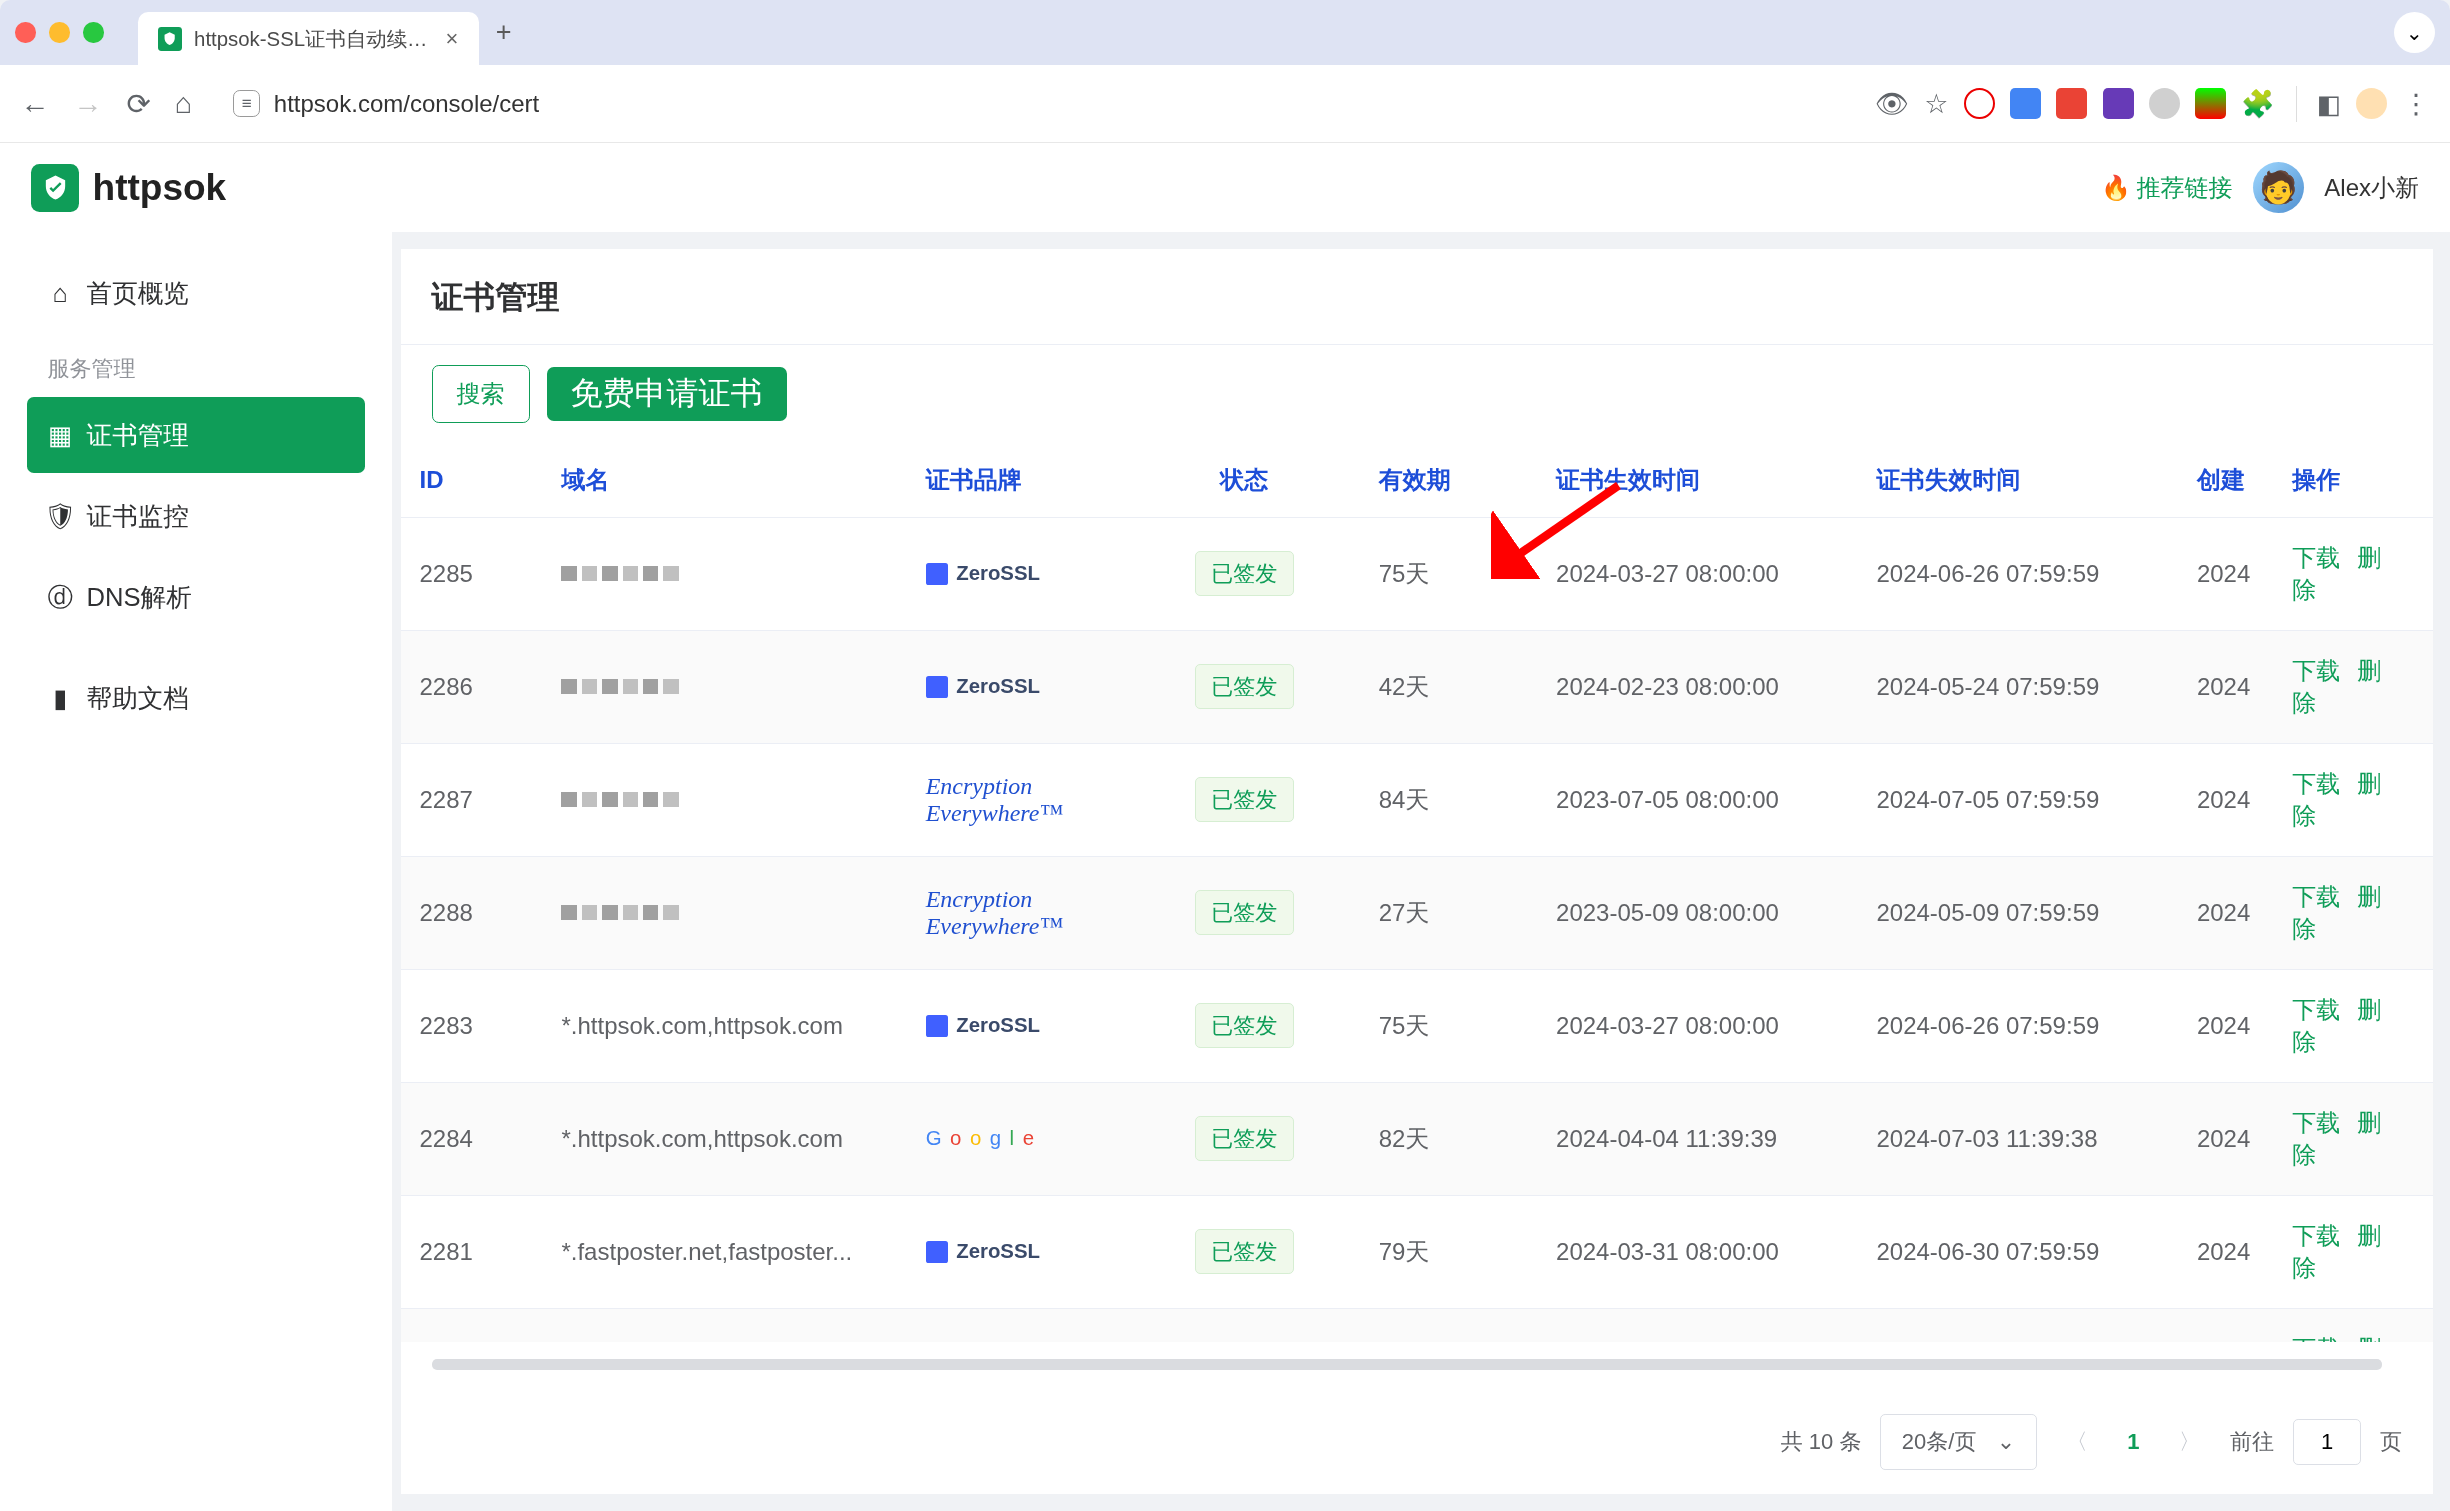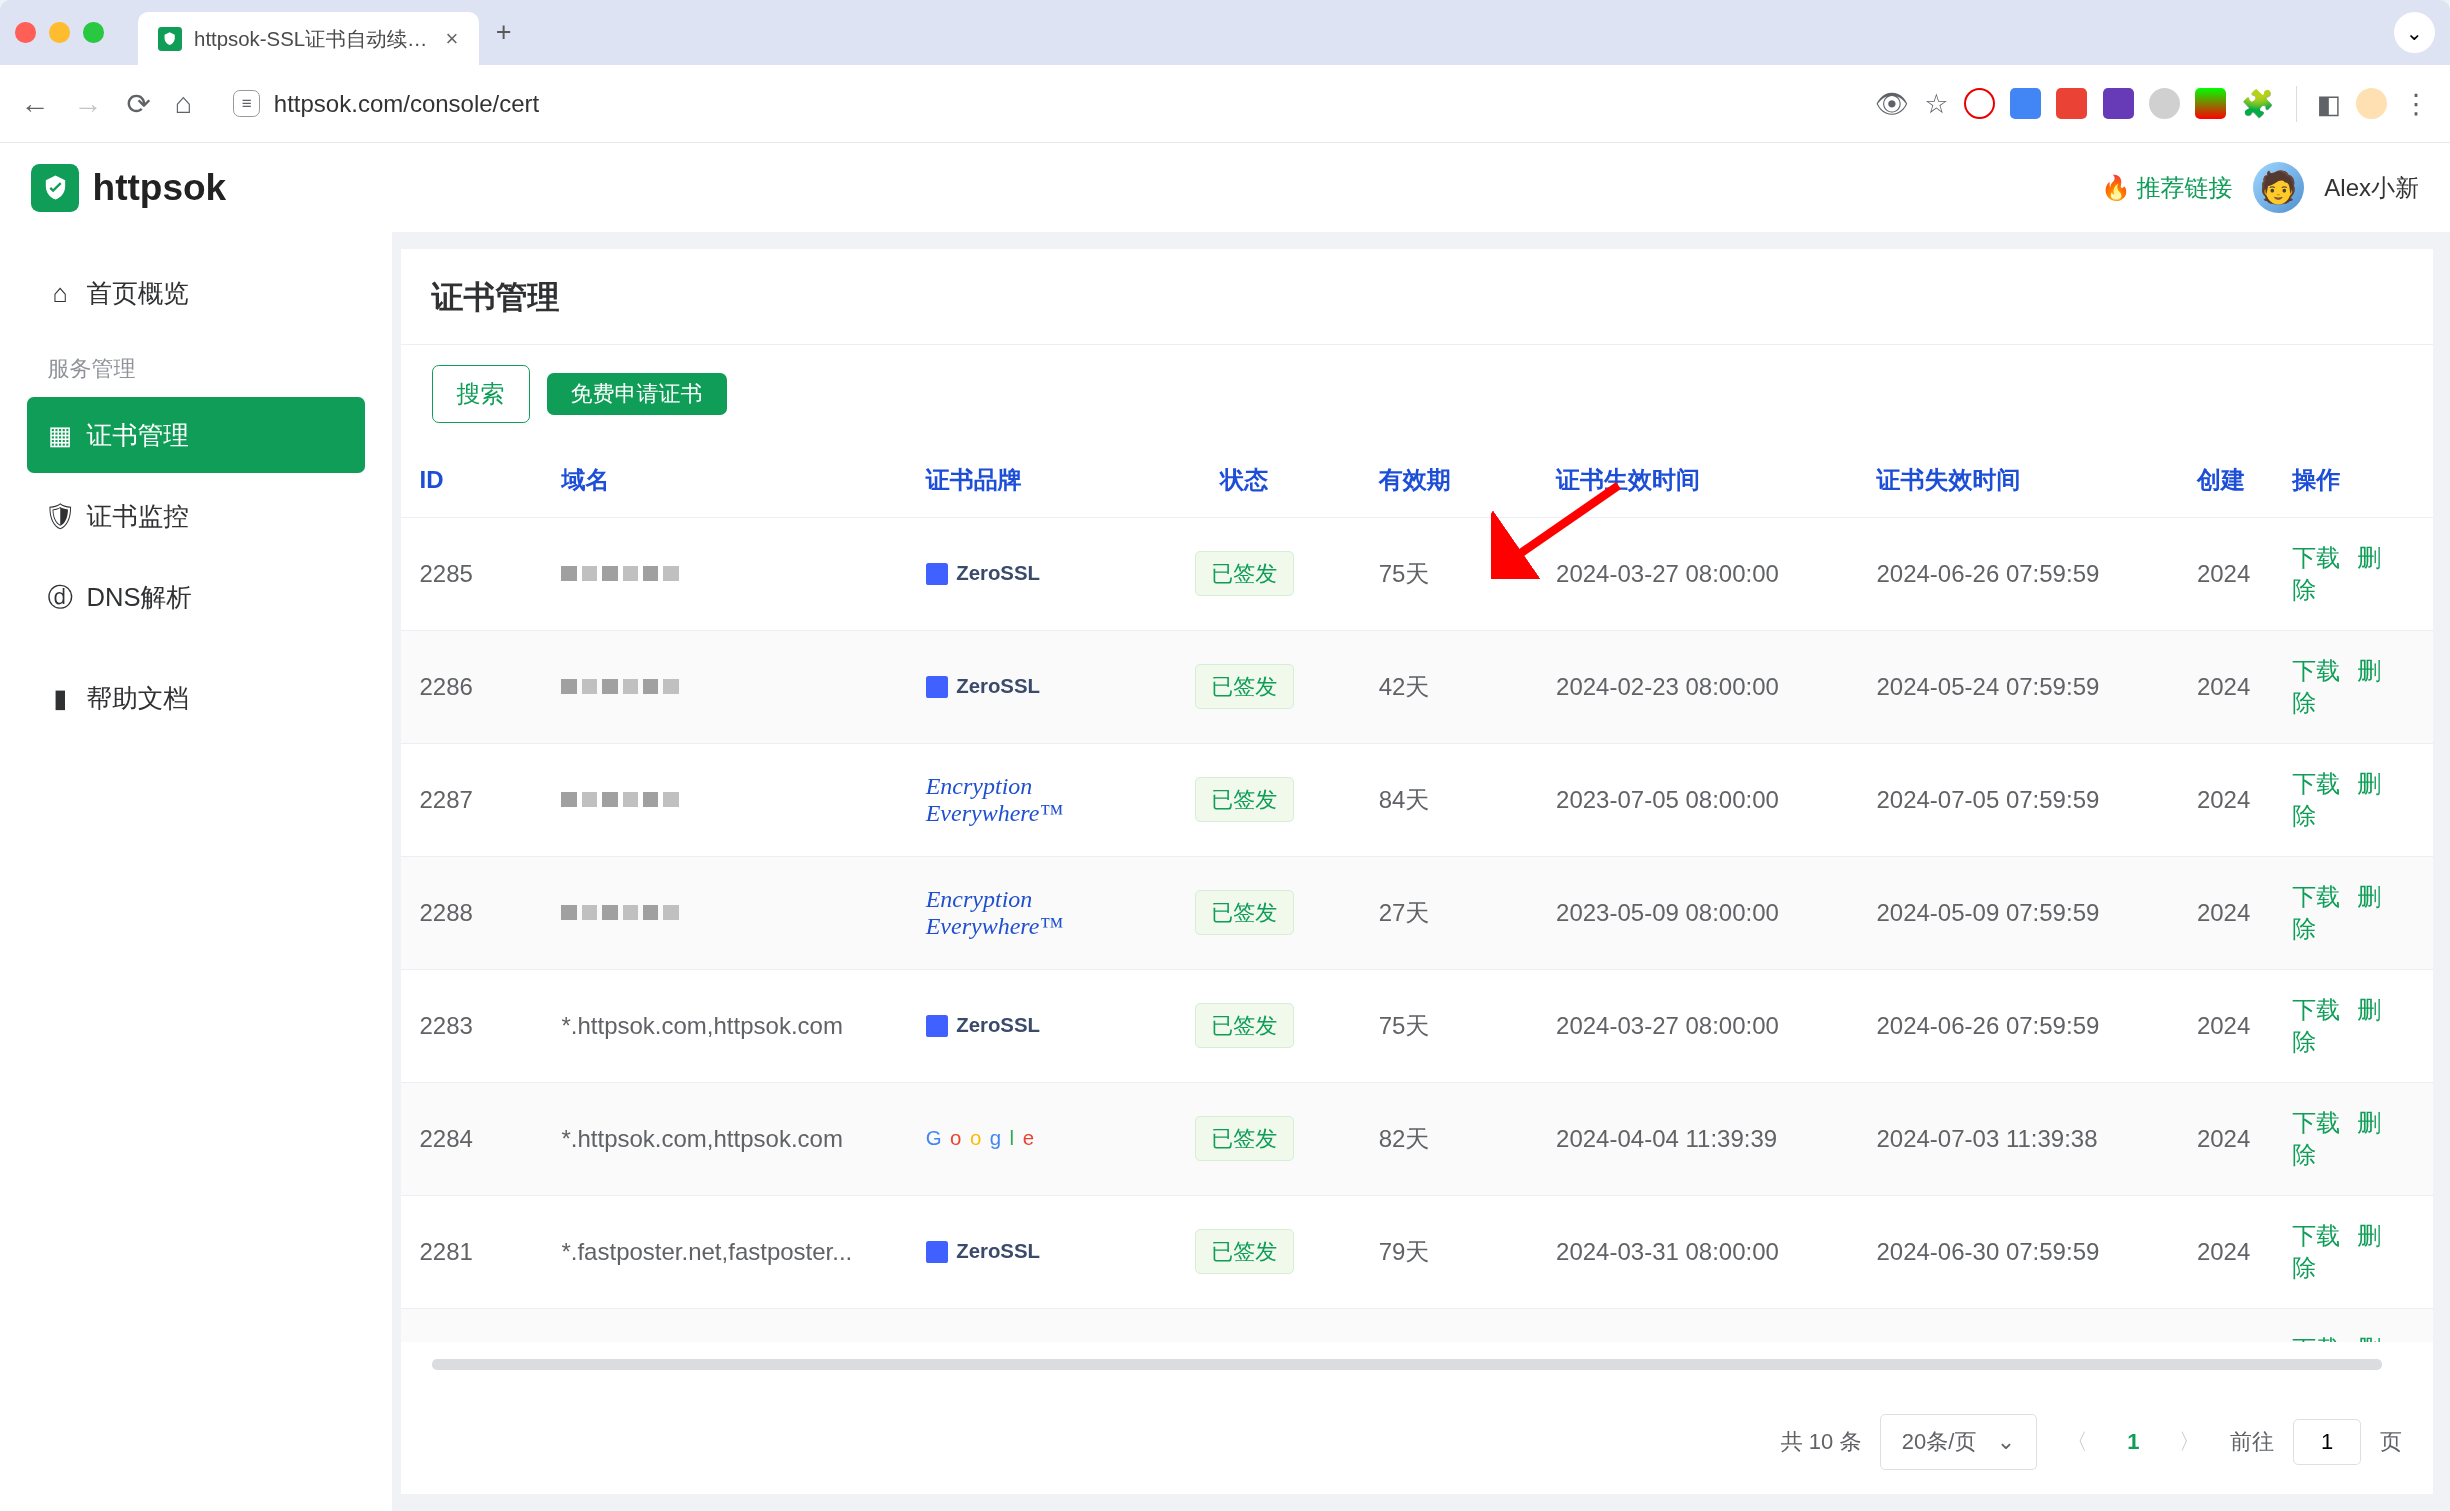--- a/index.html
+++ b/index.html
@@ -49,21 +49,21 @@
 
 
 .main { flex: 1; padding: 17px 17px 17px 8.5px; overflow: hidden; display: flex; flex-direction: column; }
 .content-card { background: #fff; flex: 1; display: flex; flex-direction: column; overflow: hidden; }
 .page-title { font-size: 32px; font-weight: 600; color: #303133; padding: 27px 31px 24px; }
 .toolbar { display: flex; gap: 17px; padding: 0 31px 20.4px; align-items: center; border-top: 0.9px solid #ebeef5; padding-top: 20.4px; }
 .search-wrap { display: flex; align-items: center; border: 0.9px solid #dcdfe6; border-radius: 6.8px; width: 348px; height: 58px; padding: 0 15.3px; gap: 10.2px; }
 .search-icon { color: #c0c4cc; }
 .search-input { flex: 1; border: 0; font-size: 24px; outline: none; color: #333; }
 .btn-outline { height: 58px; padding: 0 24px; border: 0.9px solid #0f9d58; color: #0f9d58; border-radius: 6.8px; background: #fff; font-size: 24px; }
-.btn-primary { height: 42px; padding: 0 24px; background: #0f9d58; color: #fff; border: 0; border-radius: 6.8px; font-size: 22px; }
+.btn-primary { height: 54px; padding: 0 24px; background: #0f9d58; color: #fff; border: 0; border-radius: 6.8px; font-size: 32px; }
 
 
 .arrow { position: absolute; left: 1099px; top: 245px; pointer-events: none; z-index: 100; }
 
 
 .table-wrap { flex: 1; overflow: hidden; position: relative; }
 .table { width: 100%; border-collapse: collapse; font-size: 24px; }
 .table th { text-align: left; padding: 20.4px 19px; color: #1d4ed8; font-weight: 600; border-bottom: 0.9px solid #ebeef5; background: #fff; font-size: 24px; }
 .table td { padding: 24px 19px; border-bottom: 0.9px solid #ebeef5; color: #606266; vertical-align: middle; }
 .table tbody tr:nth-child(even) { background: #fafafa; }

